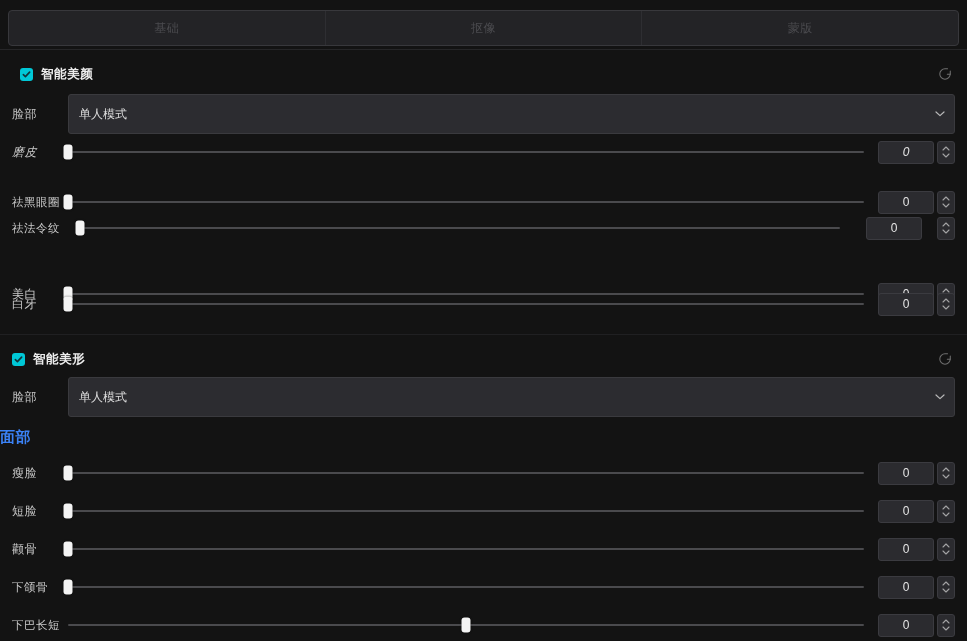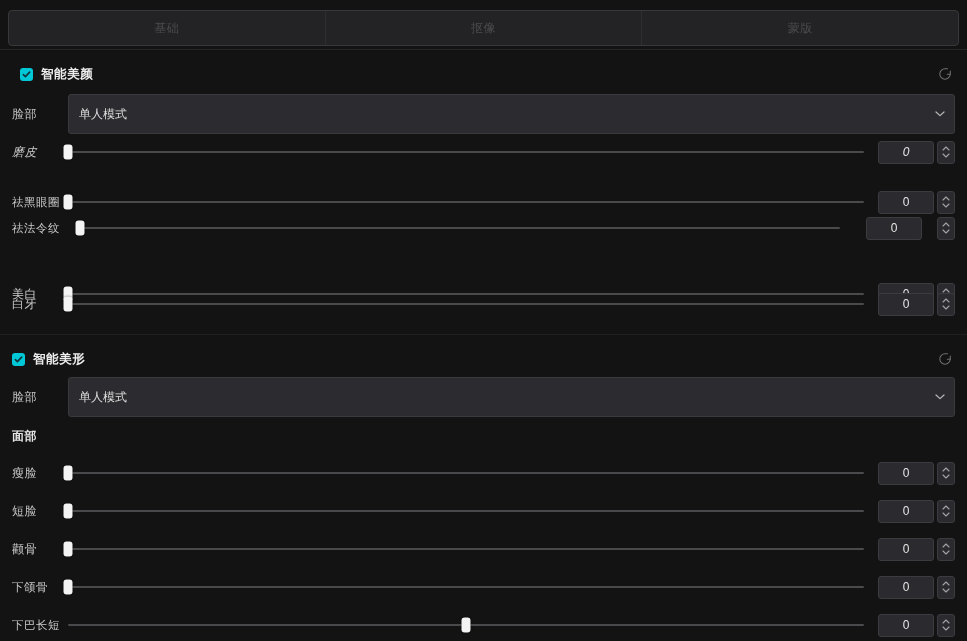--- a/index.html
+++ b/index.html
@@ -194,23 +194,23 @@
     flex-direction: column;
     align-items: center;
     justify-content: center;
     gap: 2px;
   }
   .stepper svg { display: block; opacity: 0.8; }
 
   
   .subhead {
     position: absolute;
-    left: 12px;
-    font-size: 12px;
-    color: #e5e5e5;
+    left: 0;
+    font-size: 15px;
+    color: #3b82f6;
     font-weight: bold;
     letter-spacing: 0.6px;
   }
 
   .sec-divider {
     position: absolute;
     left: 0;
     width: 967px;
     height: 1px;
     background: #202022;

